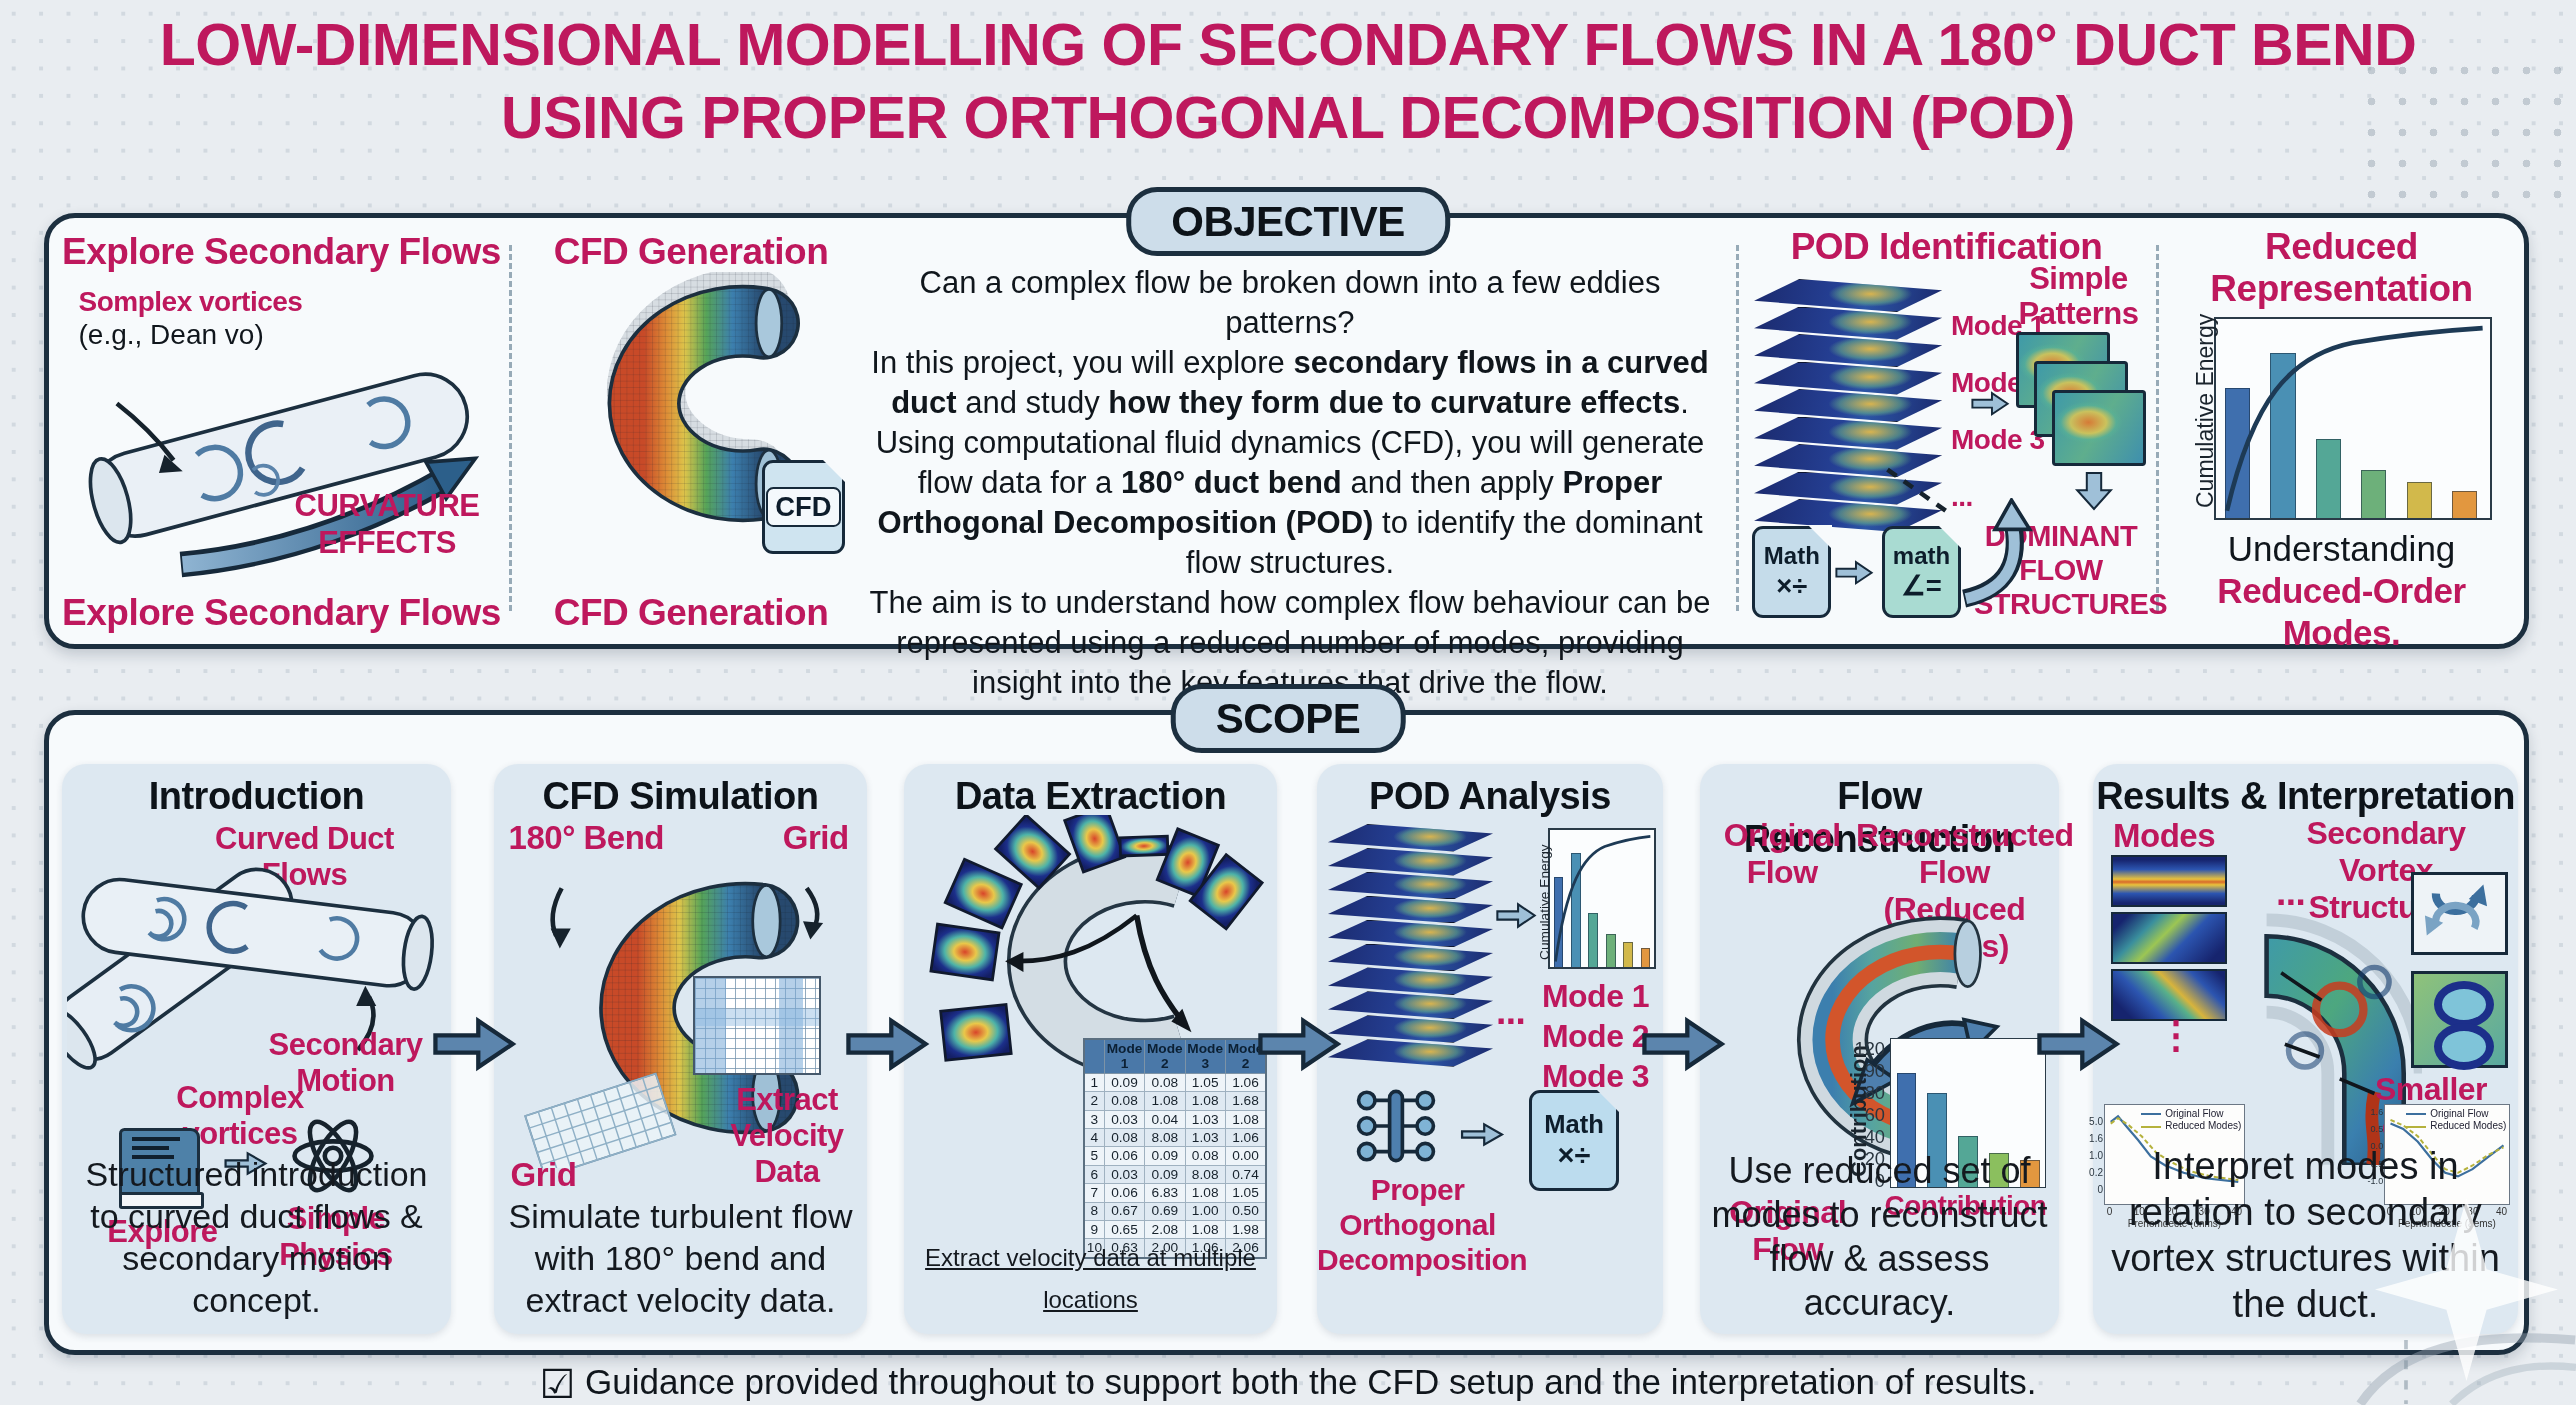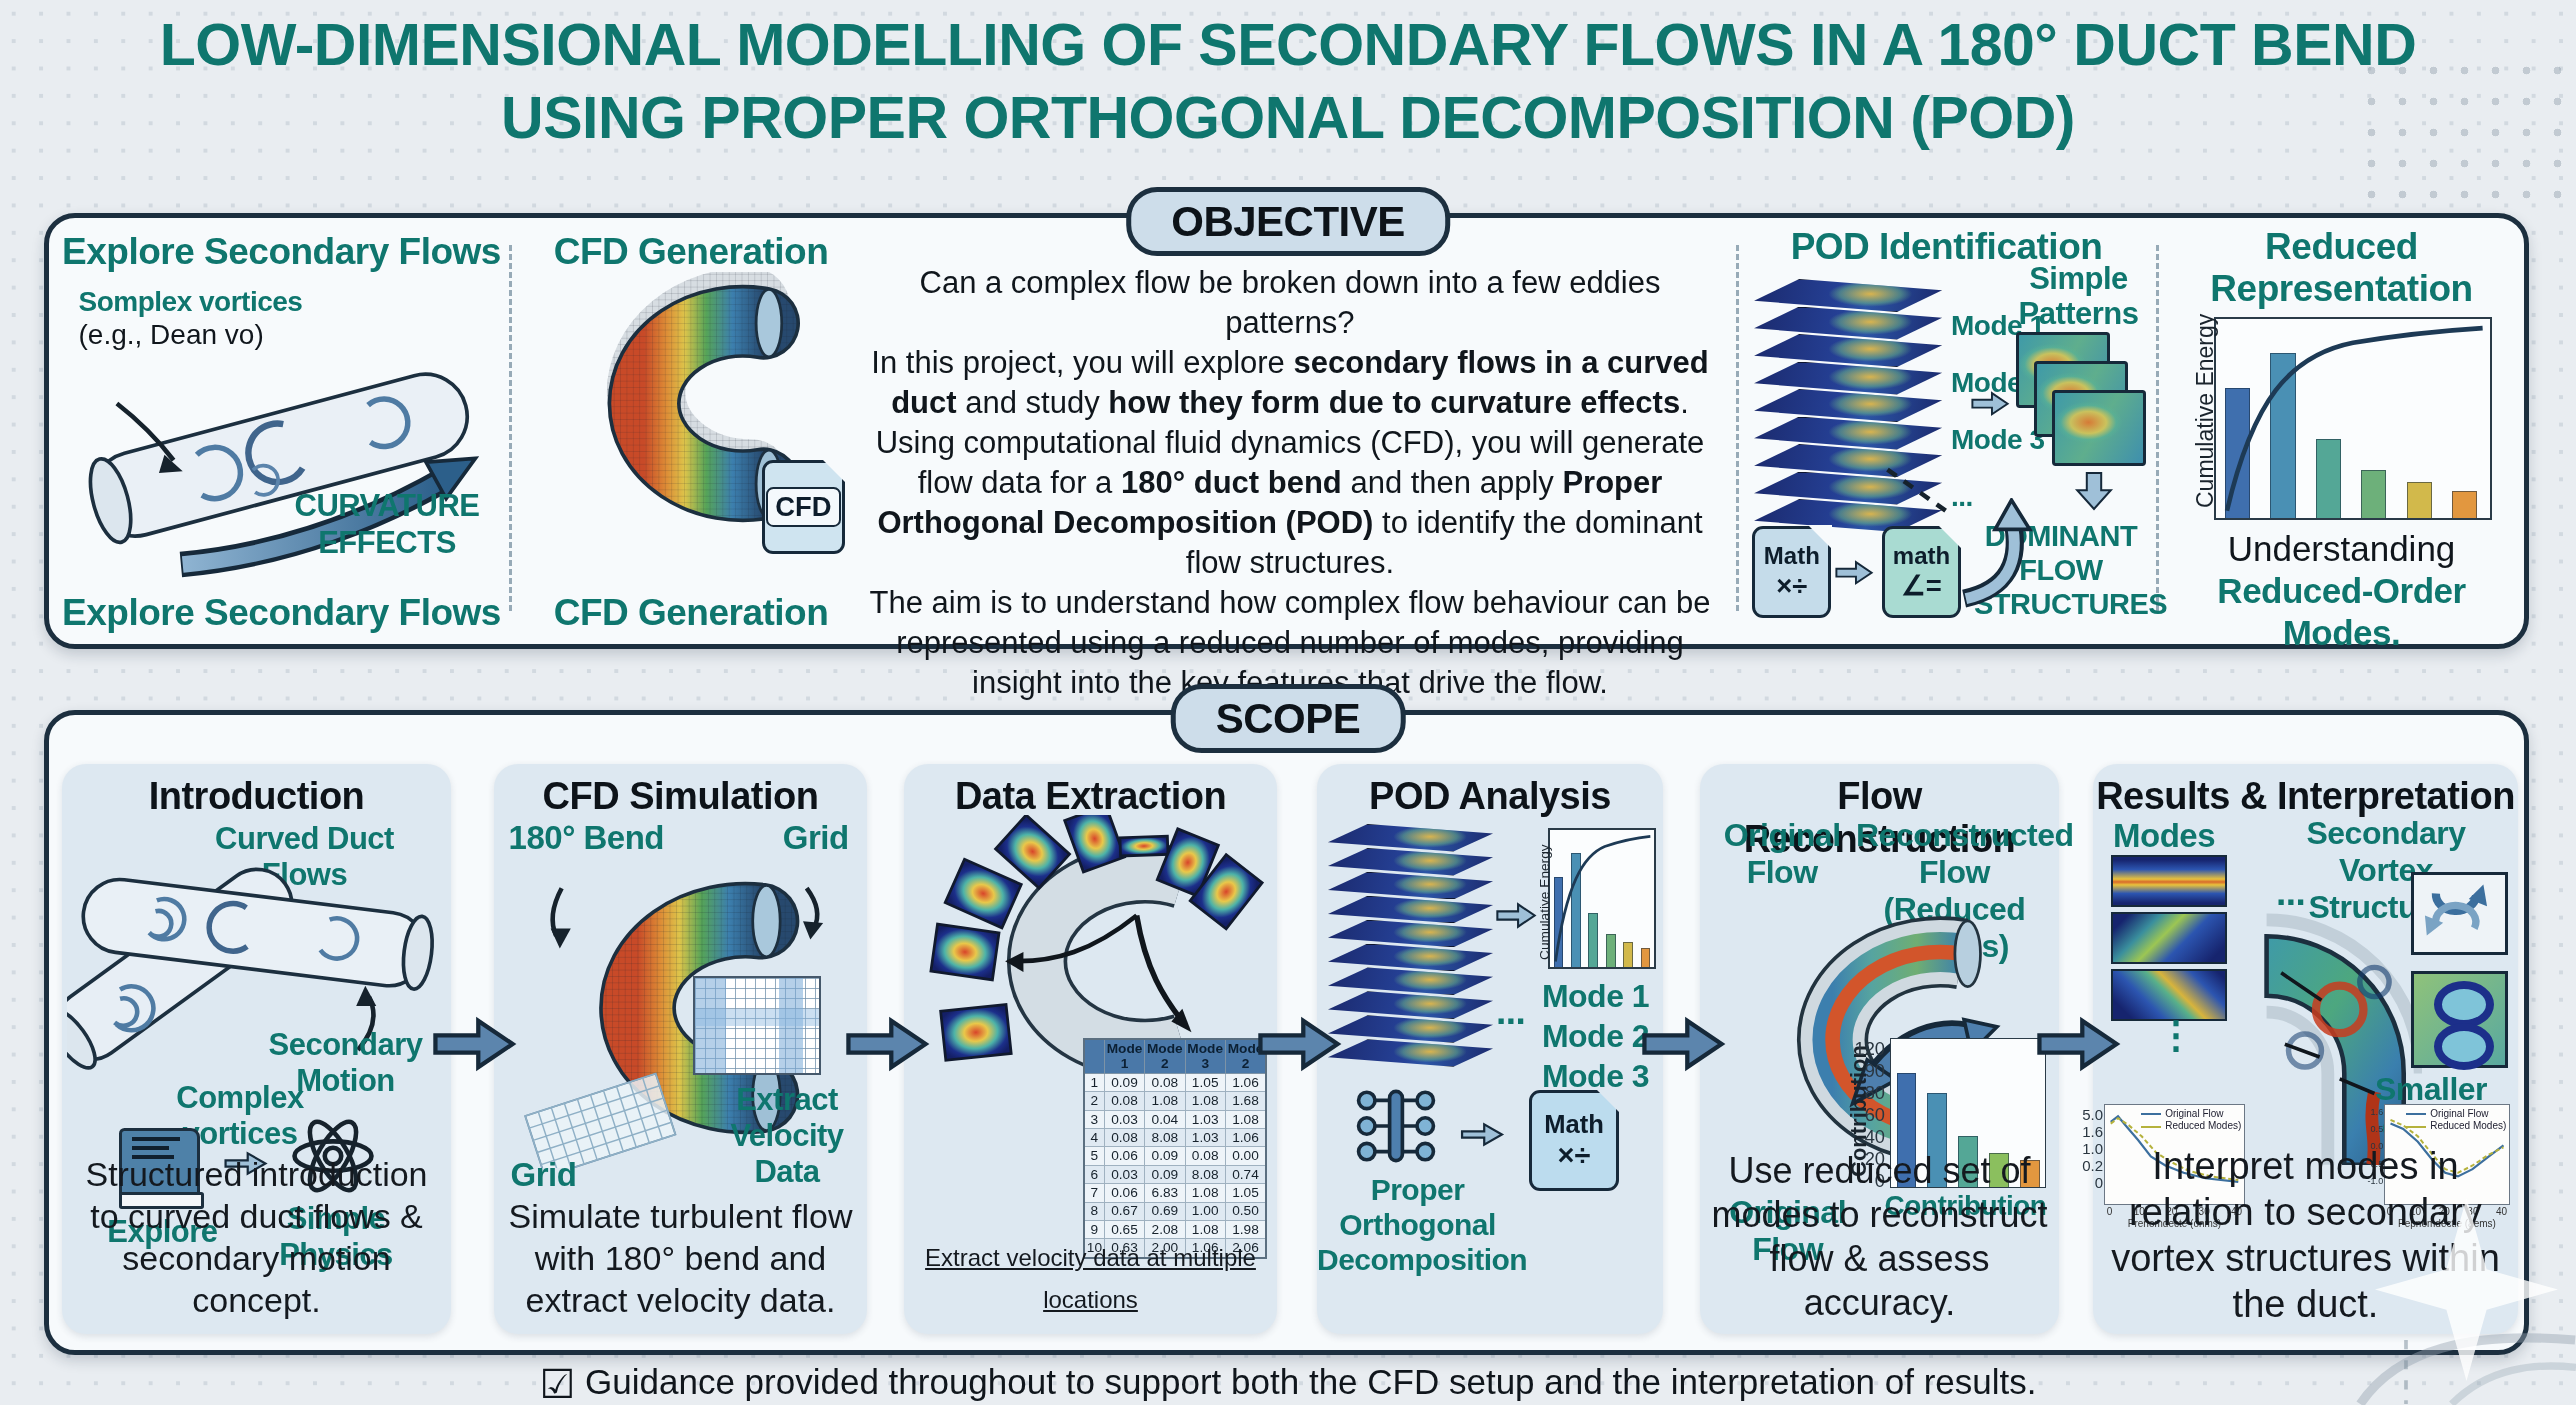--- a/index.html
+++ b/index.html
@@ -5,21 +5,21 @@
   html,body{margin:0;padding:0;}
   body{
     width:2576px;height:1405px;position:relative;overflow:hidden;
     background:#e9edf1;
     font-family:"Liberation Sans", sans-serif;color:#10161c;
   }
   body::before{content:"";position:absolute;inset:0;
     background-image:radial-gradient(rgba(140,158,172,.25) 2.2px, transparent 2.4px);
     background-size:27.4px 27.4px;pointer-events:none;}
   .abs{position:absolute;}
-  .b{font-weight:800;letter-spacing:-0.5px;color:#0f766e;}
+  .b{font-weight:800;letter-spacing:-0.5px;color:#be185d;}
   .ctr{text-align:center;}
   .pre{white-space:pre-line;}
   .box{position:absolute;background:#f7fafc;border:5.5px solid #1c2f3f;border-radius:31px;
        box-shadow:0 5.5px 12.8px rgba(20,40,60,.18);}
   .pill{position:absolute;left:50%;transform:translateX(-50%);
         background:#cdddea;border:5.5px solid #1c2f3f;border-radius:31px;
         font-size:42px;font-weight:800;letter-spacing:-0.5px;
         padding:5.5px 40px;z-index:5;color:#0d1319;}
   .card{position:absolute;background:#dde8f1;border-radius:24px;box-shadow:0 2.7px 7.3px rgba(30,50,70,.12);}
   .card-title{position:absolute;top:11px;left:0;right:0;text-align:center;
@@ -596,21 +596,21 @@
     <div class="abs" style="left:20px;top:49px;width:44px;height:31px;border:8.2px solid #1c2f8a;border-radius:50%;background:#7fc4d9;"></div>
   </div>
   <div class="abs b ctr pre" style="left:265px;top:307px;width:146px;font-size:32px;line-height:37px;">Smaller
 eddies</div>
 
   <div class="minichart" style="left:11px;top:340px;width:139px;height:99px;">
     <div class="legend" style="right:2.7px;top:2.7px;">
       <div><span class="sw" style="border-color:#3c6f9e;"></span><span>Original Flow</span></div>
       <div><span class="sw" style="border-color:#b5b23c;"></span><span>Reduced Modes)</span></div>
     </div>
-    <div class="ticks" style="left:-24px;top:1px;width:22px;height:79px;font-size:15px;">
+    <div class="ticks" style="left:-24px;top:11px;width:22px;height:79px;font-size:10px;">
         <div>5.0</div>
         <div>1.6</div>
         <div>1.0</div>
         <div>0.2</div>
         <div>0</div>
       </div>
     <svg width="139" height="82" viewBox="0 0 152 90" style="position:absolute;left:0;top:3.7px;">
       <polyline points="6,14 14,8 24,20 36,34 50,52 66,62 86,70 110,76 146,80" fill="none" stroke="#3c6f9e" stroke-width="2.4"></polyline>
       <polyline points="6,16 14,10 26,18 40,30 56,48 72,58 92,68 116,74 146,78" fill="none" stroke="#b5b23c" stroke-width="2.2" stroke-dasharray="5 3"></polyline>
     </svg>

